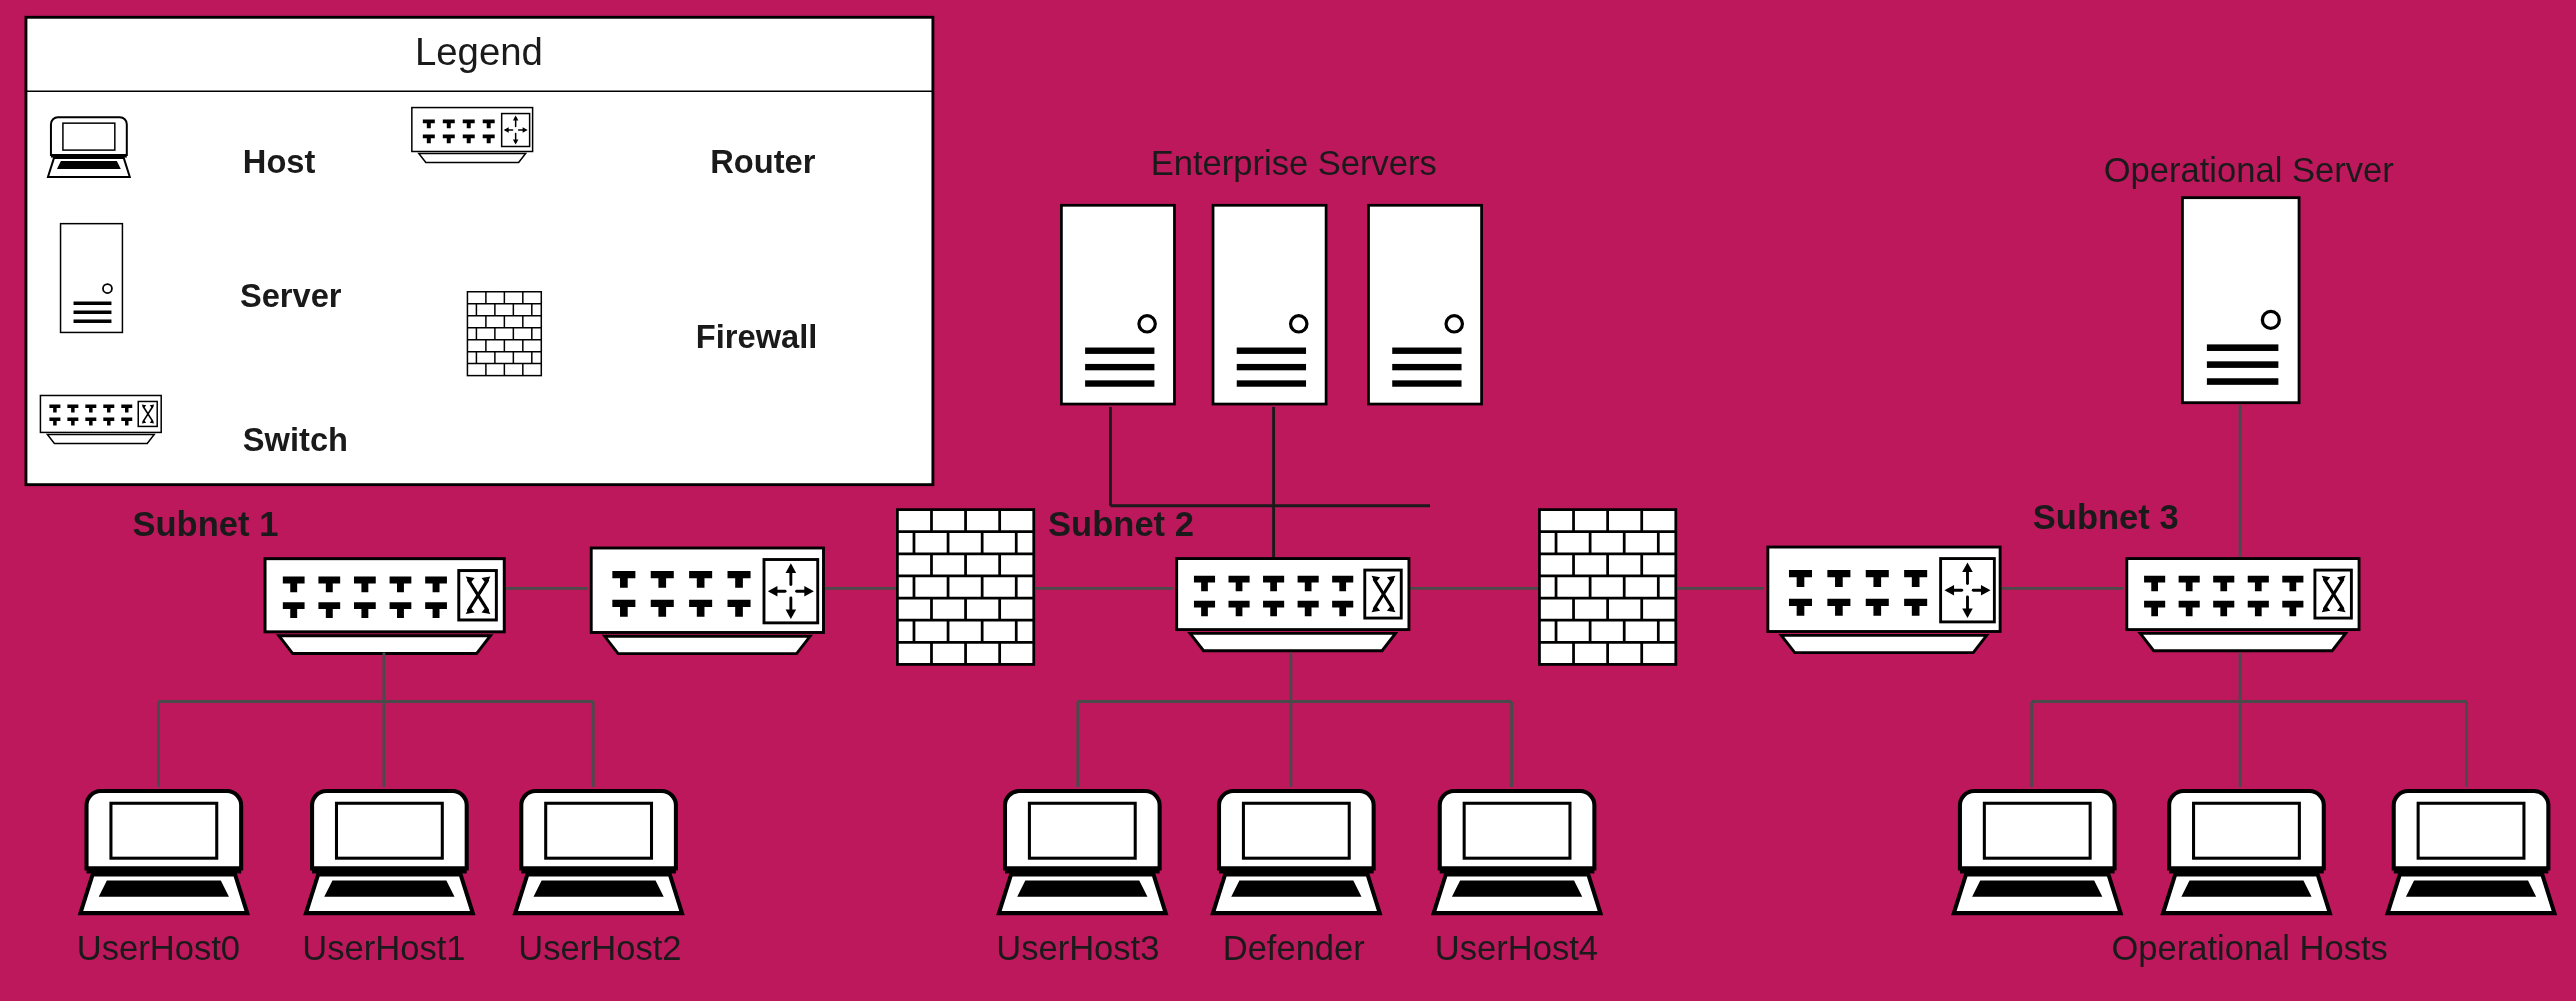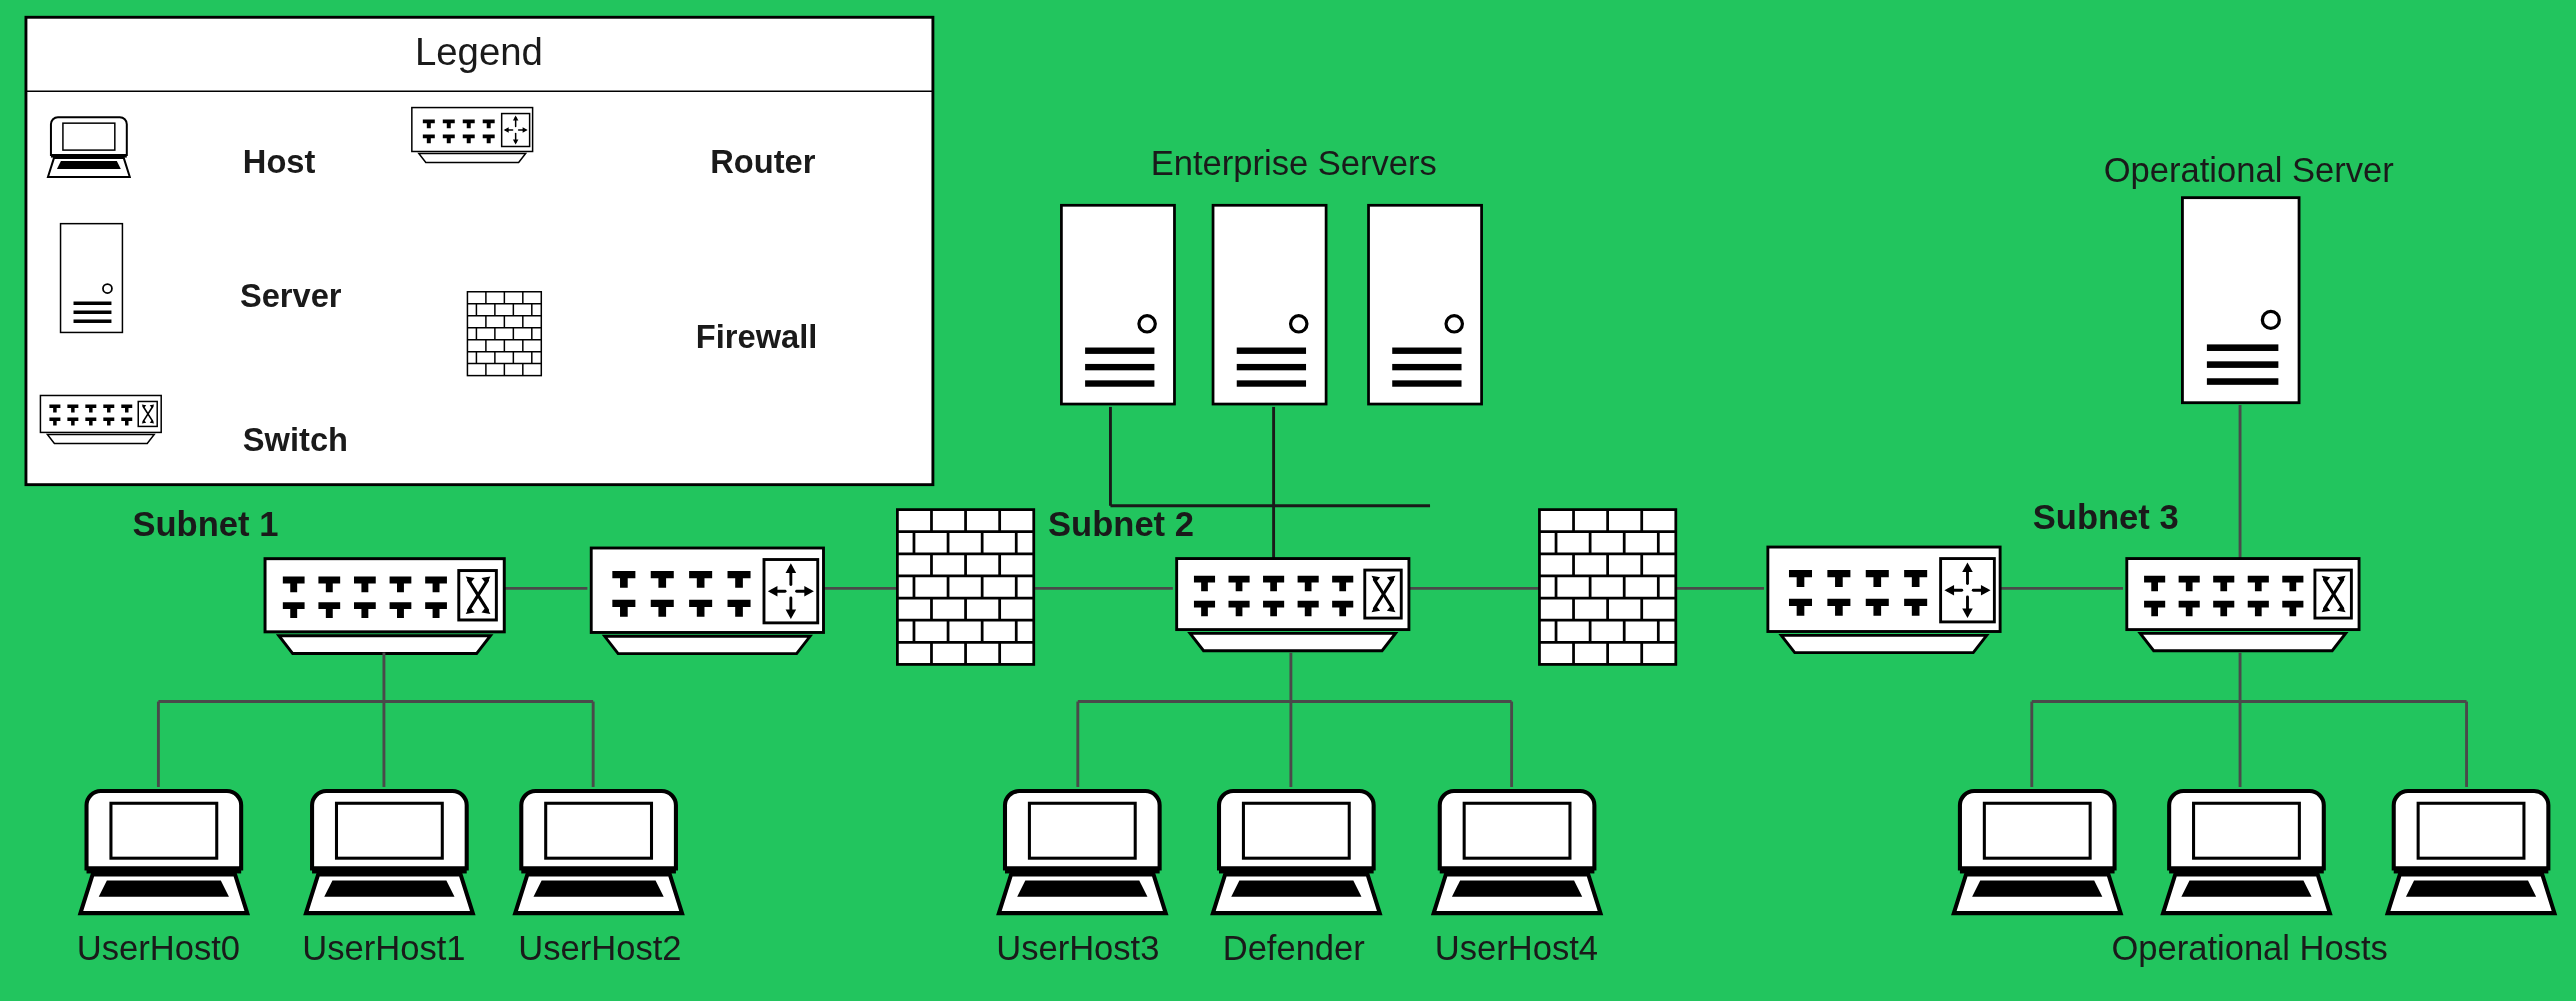--- a/index.html
+++ b/index.html
@@ -1,17 +1,17 @@
 <!DOCTYPE html>
 <html><head>
 <meta charset="utf-8">
 <style>
   html,body{margin:0;padding:0;background:#ffffff;}
   body{font-family:"Liberation Sans",sans-serif;}
-  #root{position:relative;width:2576px;height:1001px;background:#22c55e;overflow:hidden;}
+  #root{position:relative;width:2576px;height:1001px;background:#be185d;overflow:hidden;}
   svg{display:block;}
   .lbl{font-family:"Liberation Sans",sans-serif;fill:#1a1a1a;}
   .lbl-legend-title{font-size:40px;}
   .lbl-legend-item{font-size:34px;font-weight:bold;}
   .lbl-group{font-size:36px;}
   .lbl-subnet{font-size:36px;font-weight:bold;}
   .lbl-host{font-size:36px;}
   .wire{stroke:#4a4a4a;stroke-width:3;fill:none;}
   .wire-dark{stroke:#1a1a1a;stroke-width:3;fill:none;}
   .inkfill{fill:#000;}

